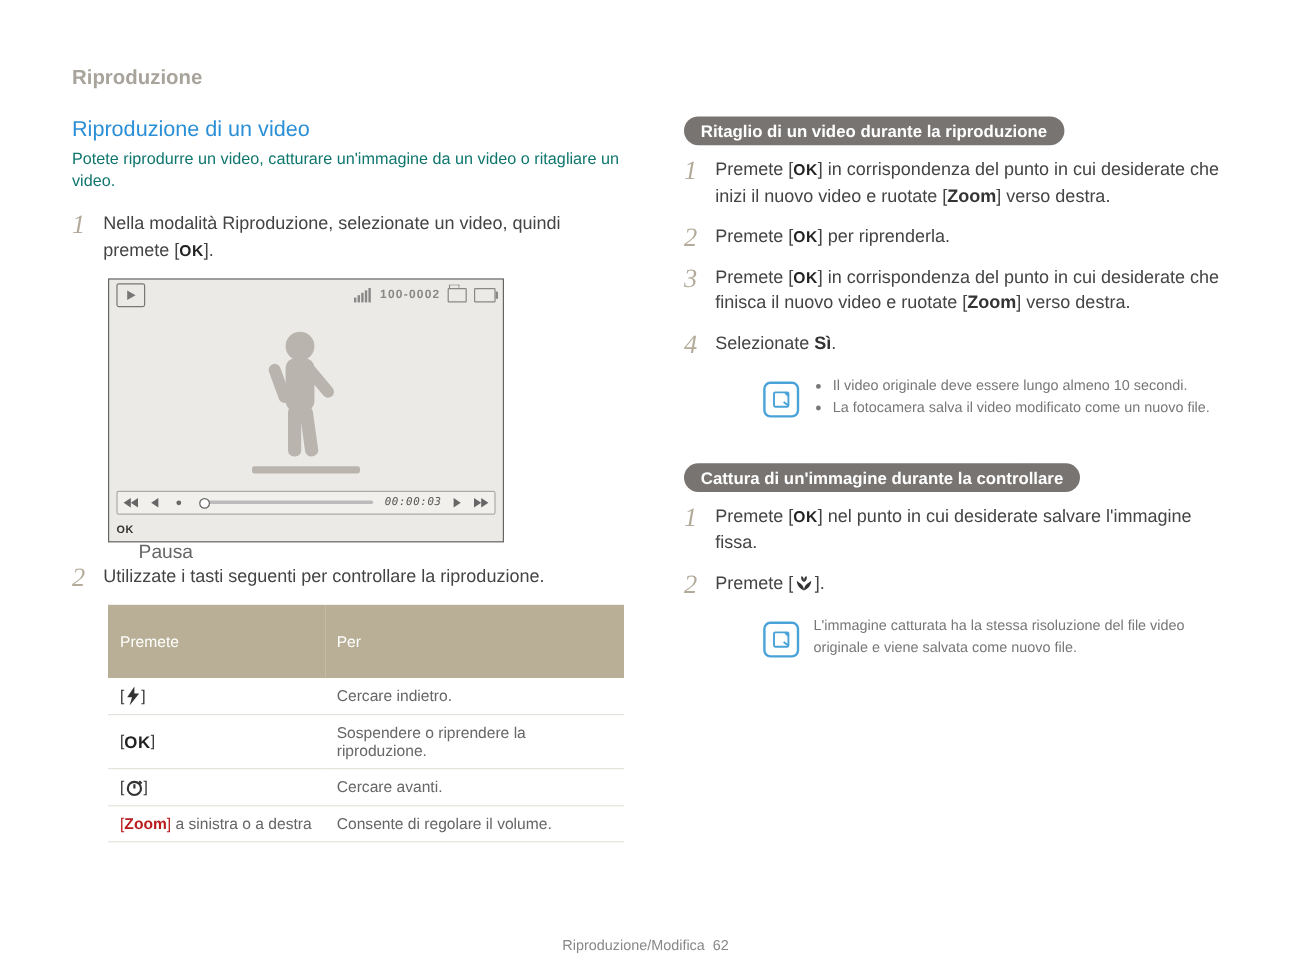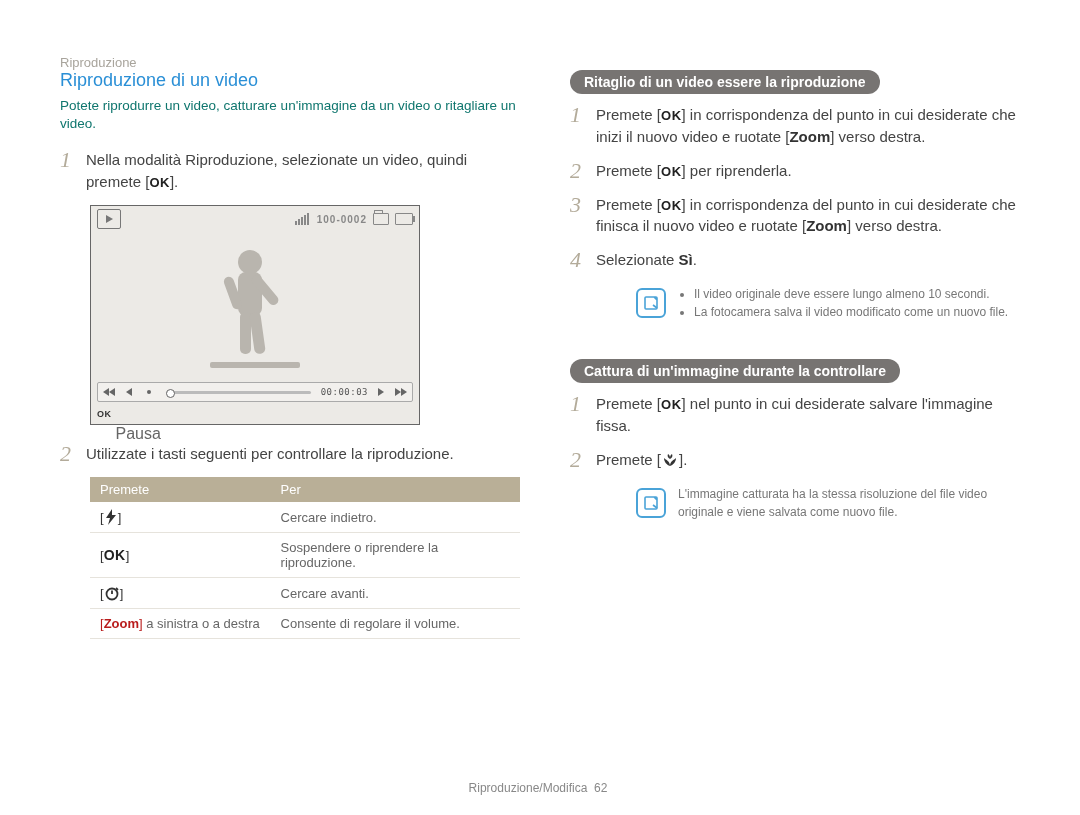--- a/index.html
+++ b/index.html
@@ -8,22 +8,23 @@
     background: #fff;
     color: #555;
     width: 1080px;
     height: 815px;
     box-sizing: border-box;
     padding: 55px 60px 20px 60px;
     position: relative;
   }
   .breadcrumb {
     color: #a8a49c;
-    font-size: 13px;
-    font-weight: 400;
+    font-size: 17px;
+    font-weight: 700;
+    margin-bottom: 22px;
   }
   .columns {
     display: flex;
     gap: 50px;
   }
   .col {
     width: 465px;
   }
   .h2 {
     color: #2a8fd6;
@@ -137,21 +138,21 @@
     border-bottom:4px solid transparent;
   }
   .tri-l { border-right:6px solid #666;}
   .tri-r { border-left:6px solid #666;}
   .dbl { display:flex; gap:0;}
   .dot{width:4px;height:4px;background:#666;border-radius:50%;}
   .progress{
     flex:1; height:3px; background:#bbb; border-radius:3px; position:relative; margin:0 4px;
   }
   .progress::after{content:"";position:absolute;left:0;top:-2px;width:7px;height:7px;border:1px solid #666;background:#fff;border-radius:50%;}
-  .time{font-size:9px;color:#555;letter-spacing:0.5px;font-family:monospace;}
+  .time{font-size:9px;color:#555;letter-spacing:0.5px;font-family:monospace;font-style:italic;}
   .screen-bottom{
     position:absolute;
     bottom:0;left:0;right:0;
     height:20px;
     display:flex;align-items:center;
     padding:0 6px;
     gap:4px;
   }
   .ok-small{font-weight:900;font-size:9px;color:#333;letter-spacing:0.5px;}
   .pausa{font-size:16px;color:#666;font-weight:500;margin-top:40px;}
@@ -160,21 +161,21 @@
     border-collapse: collapse;
     font-size:13px;
     margin-left: 30px;
     width: 430px;
   }
   .controls-table thead th{
     background:#b9af97;
     color:#fff;
     font-weight:400;
     text-align:left;
-    padding:5px 10px;
+    padding:23px 10px;
     font-size:13px;
   }
   .controls-table td{
     border-bottom:1px solid #e6e3dc;
     padding:7px 10px;
     color:#666;
     vertical-align:middle;
   }
   .controls-table tbody tr:last-child td{border-bottom:1px solid #e6e3dc;}
   .cell-icon{
@@ -187,21 +188,21 @@
     font-size:14px;
     padding:4px 14px;
     border-radius:14px;
     display:inline-block;
     margin: 0 0 10px 0;
   }
   .note-box{
     display:flex;
     gap:12px;
     margin: 14px 0 18px 30px;
-    align-items:center;
+    align-items:flex-end;
     padding-left:36px;
   }
   .note-icon{
     width:26px;height:26px;
     border:2px solid #4aa3d8;
     border-radius:6px;
     color:#4aa3d8;
     display:flex;align-items:center;justify-content:center;
     font-size:16px;
     flex-shrink:0;
@@ -346,21 +347,21 @@
         </tr>
         <tr>
           <td><span style="color:#b91c1c">[<b>Zoom</b>]</span> a sinistra o a destra</td>
           <td>Consente di regolare il volume.</td>
         </tr>
       </tbody>
     </table>
   </div>
 
   <div class="col">
-    <div class="pill">Ritaglio di un video essere la riproduzione</div>
+    <div class="pill">Ritaglio di un video durante la riproduzione</div>
 
     <div class="step">
       <div class="step-num">1</div>
       <div class="step-text">
         <span>Premete [</span><span class="ok-glyph">OK</span><span>] in corrispondenza del punto in cui desiderate che inizi il nuovo video e ruotate [</span><b>Zoom</b><span>] verso destra.</span>
       </div>
     </div>
     <div class="step">
       <div class="step-num">2</div>
       <div class="step-text">

